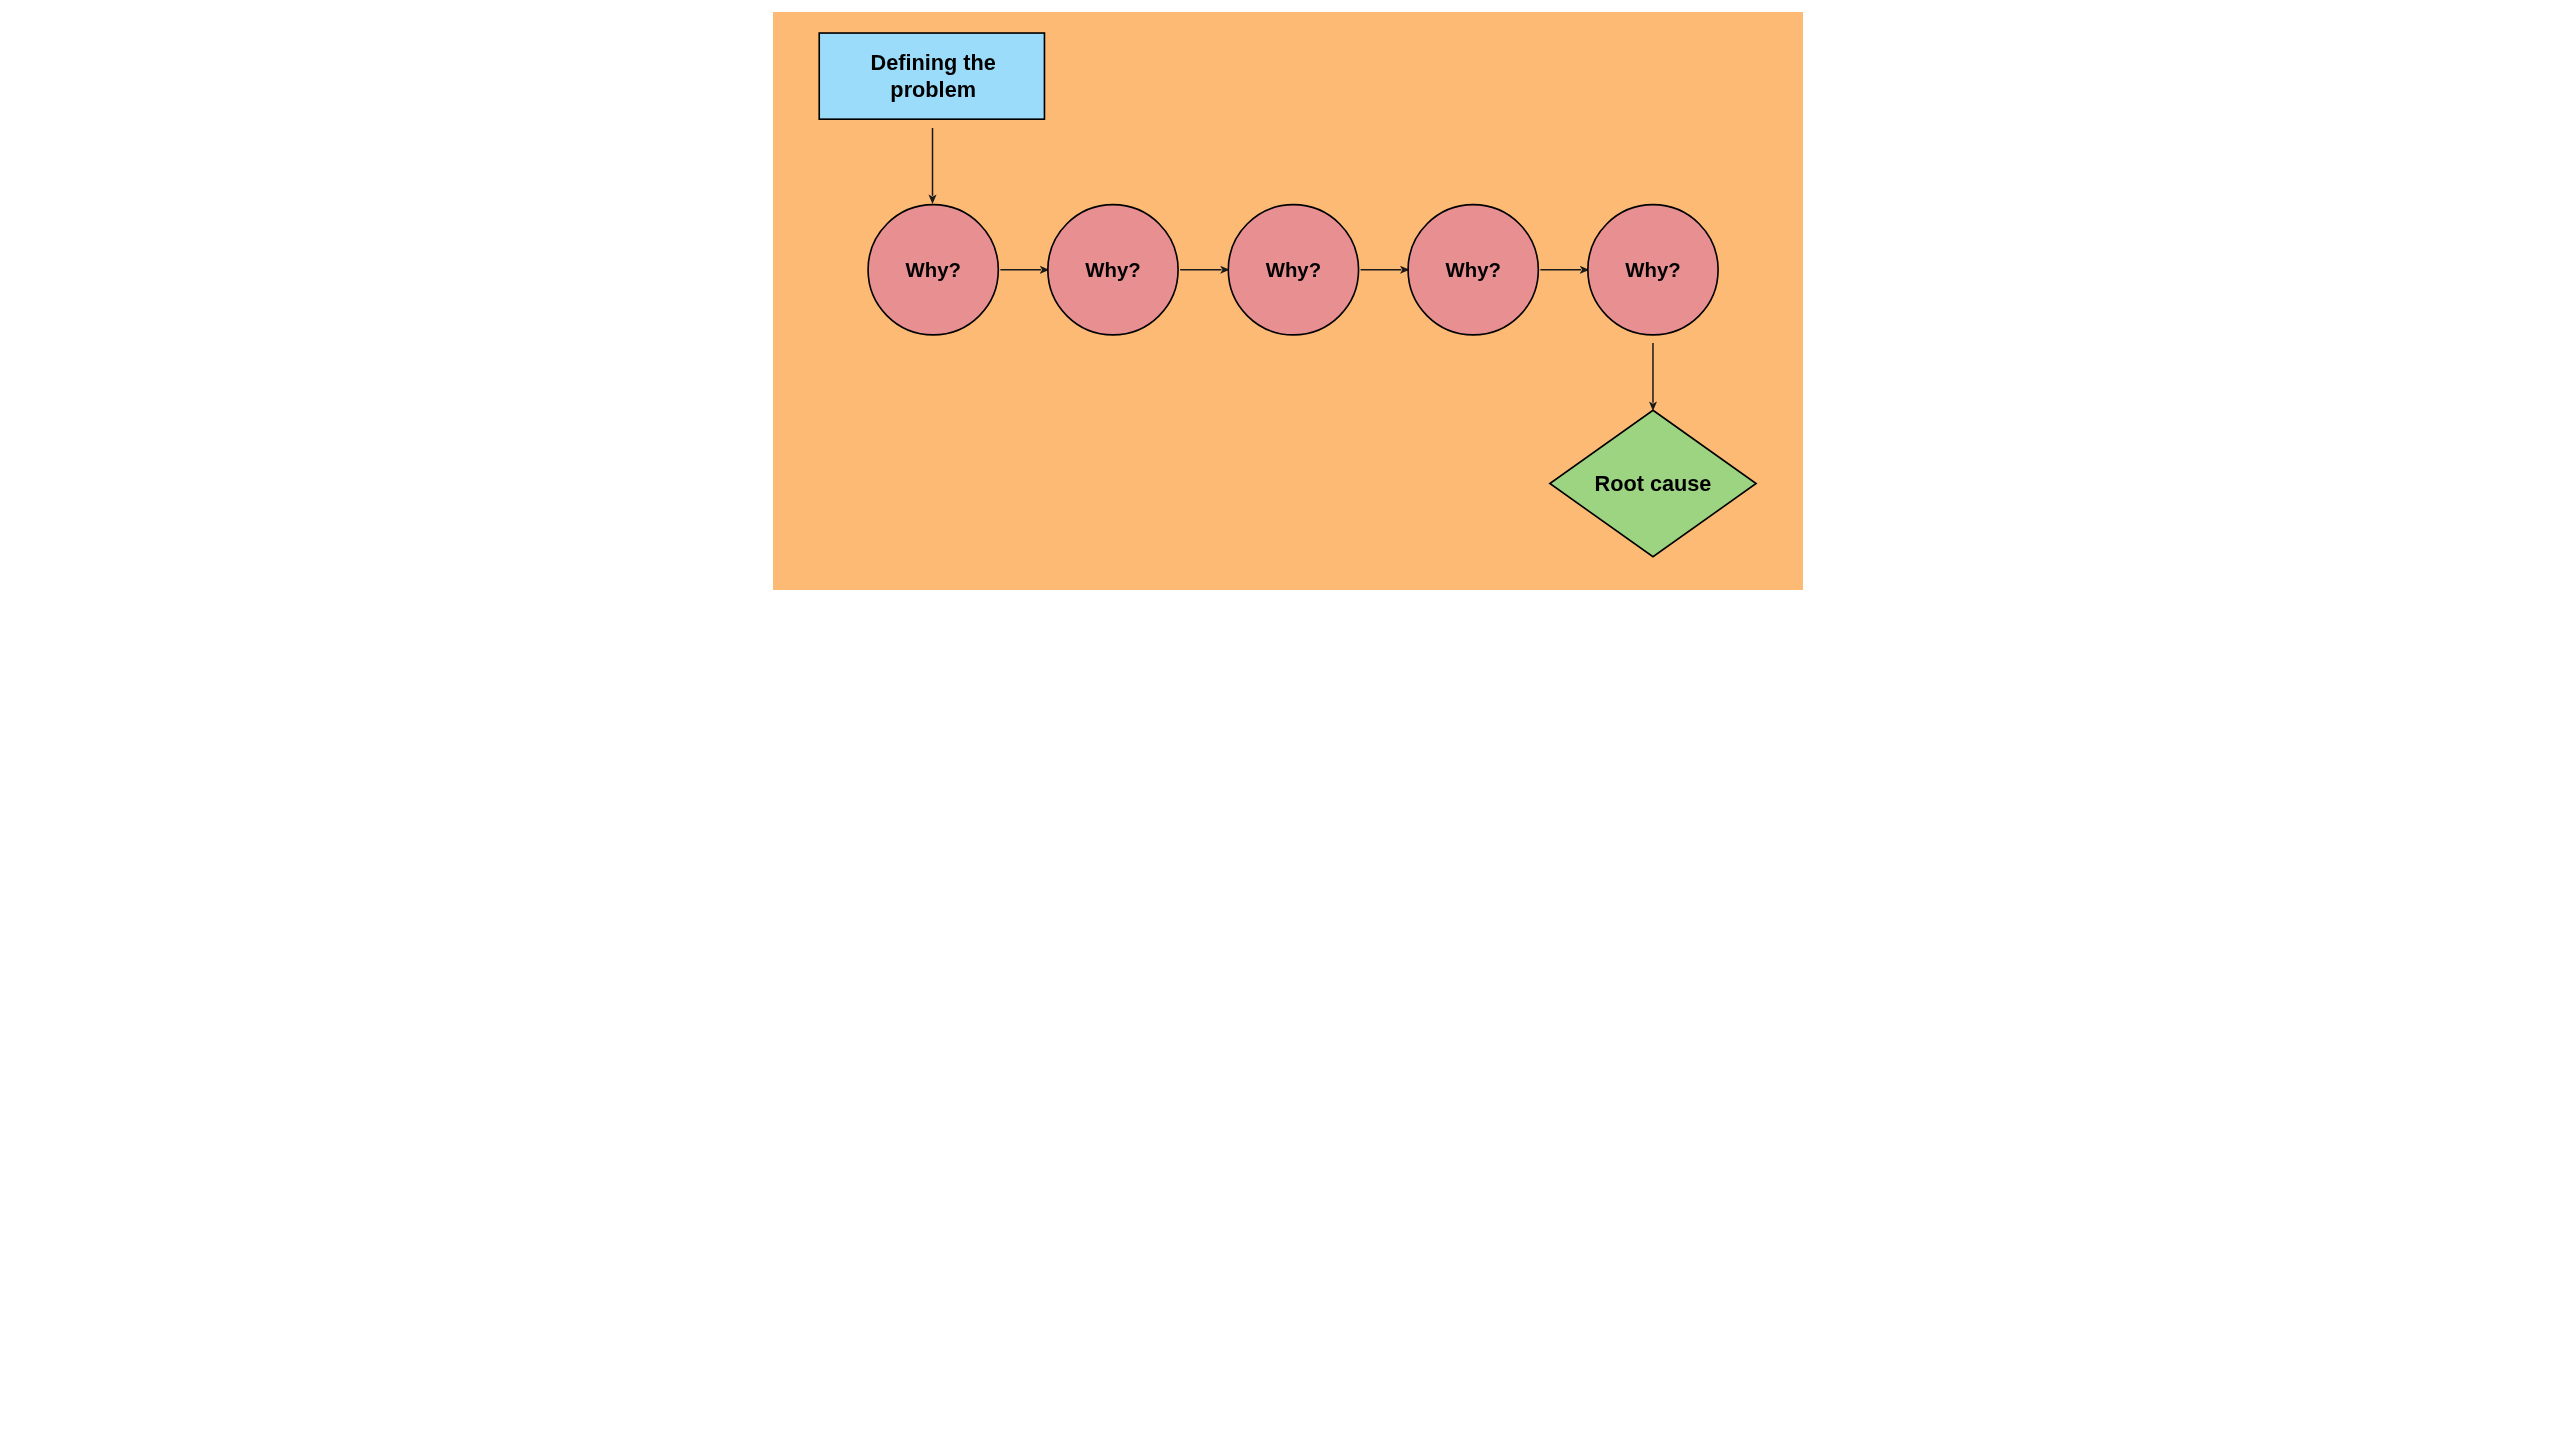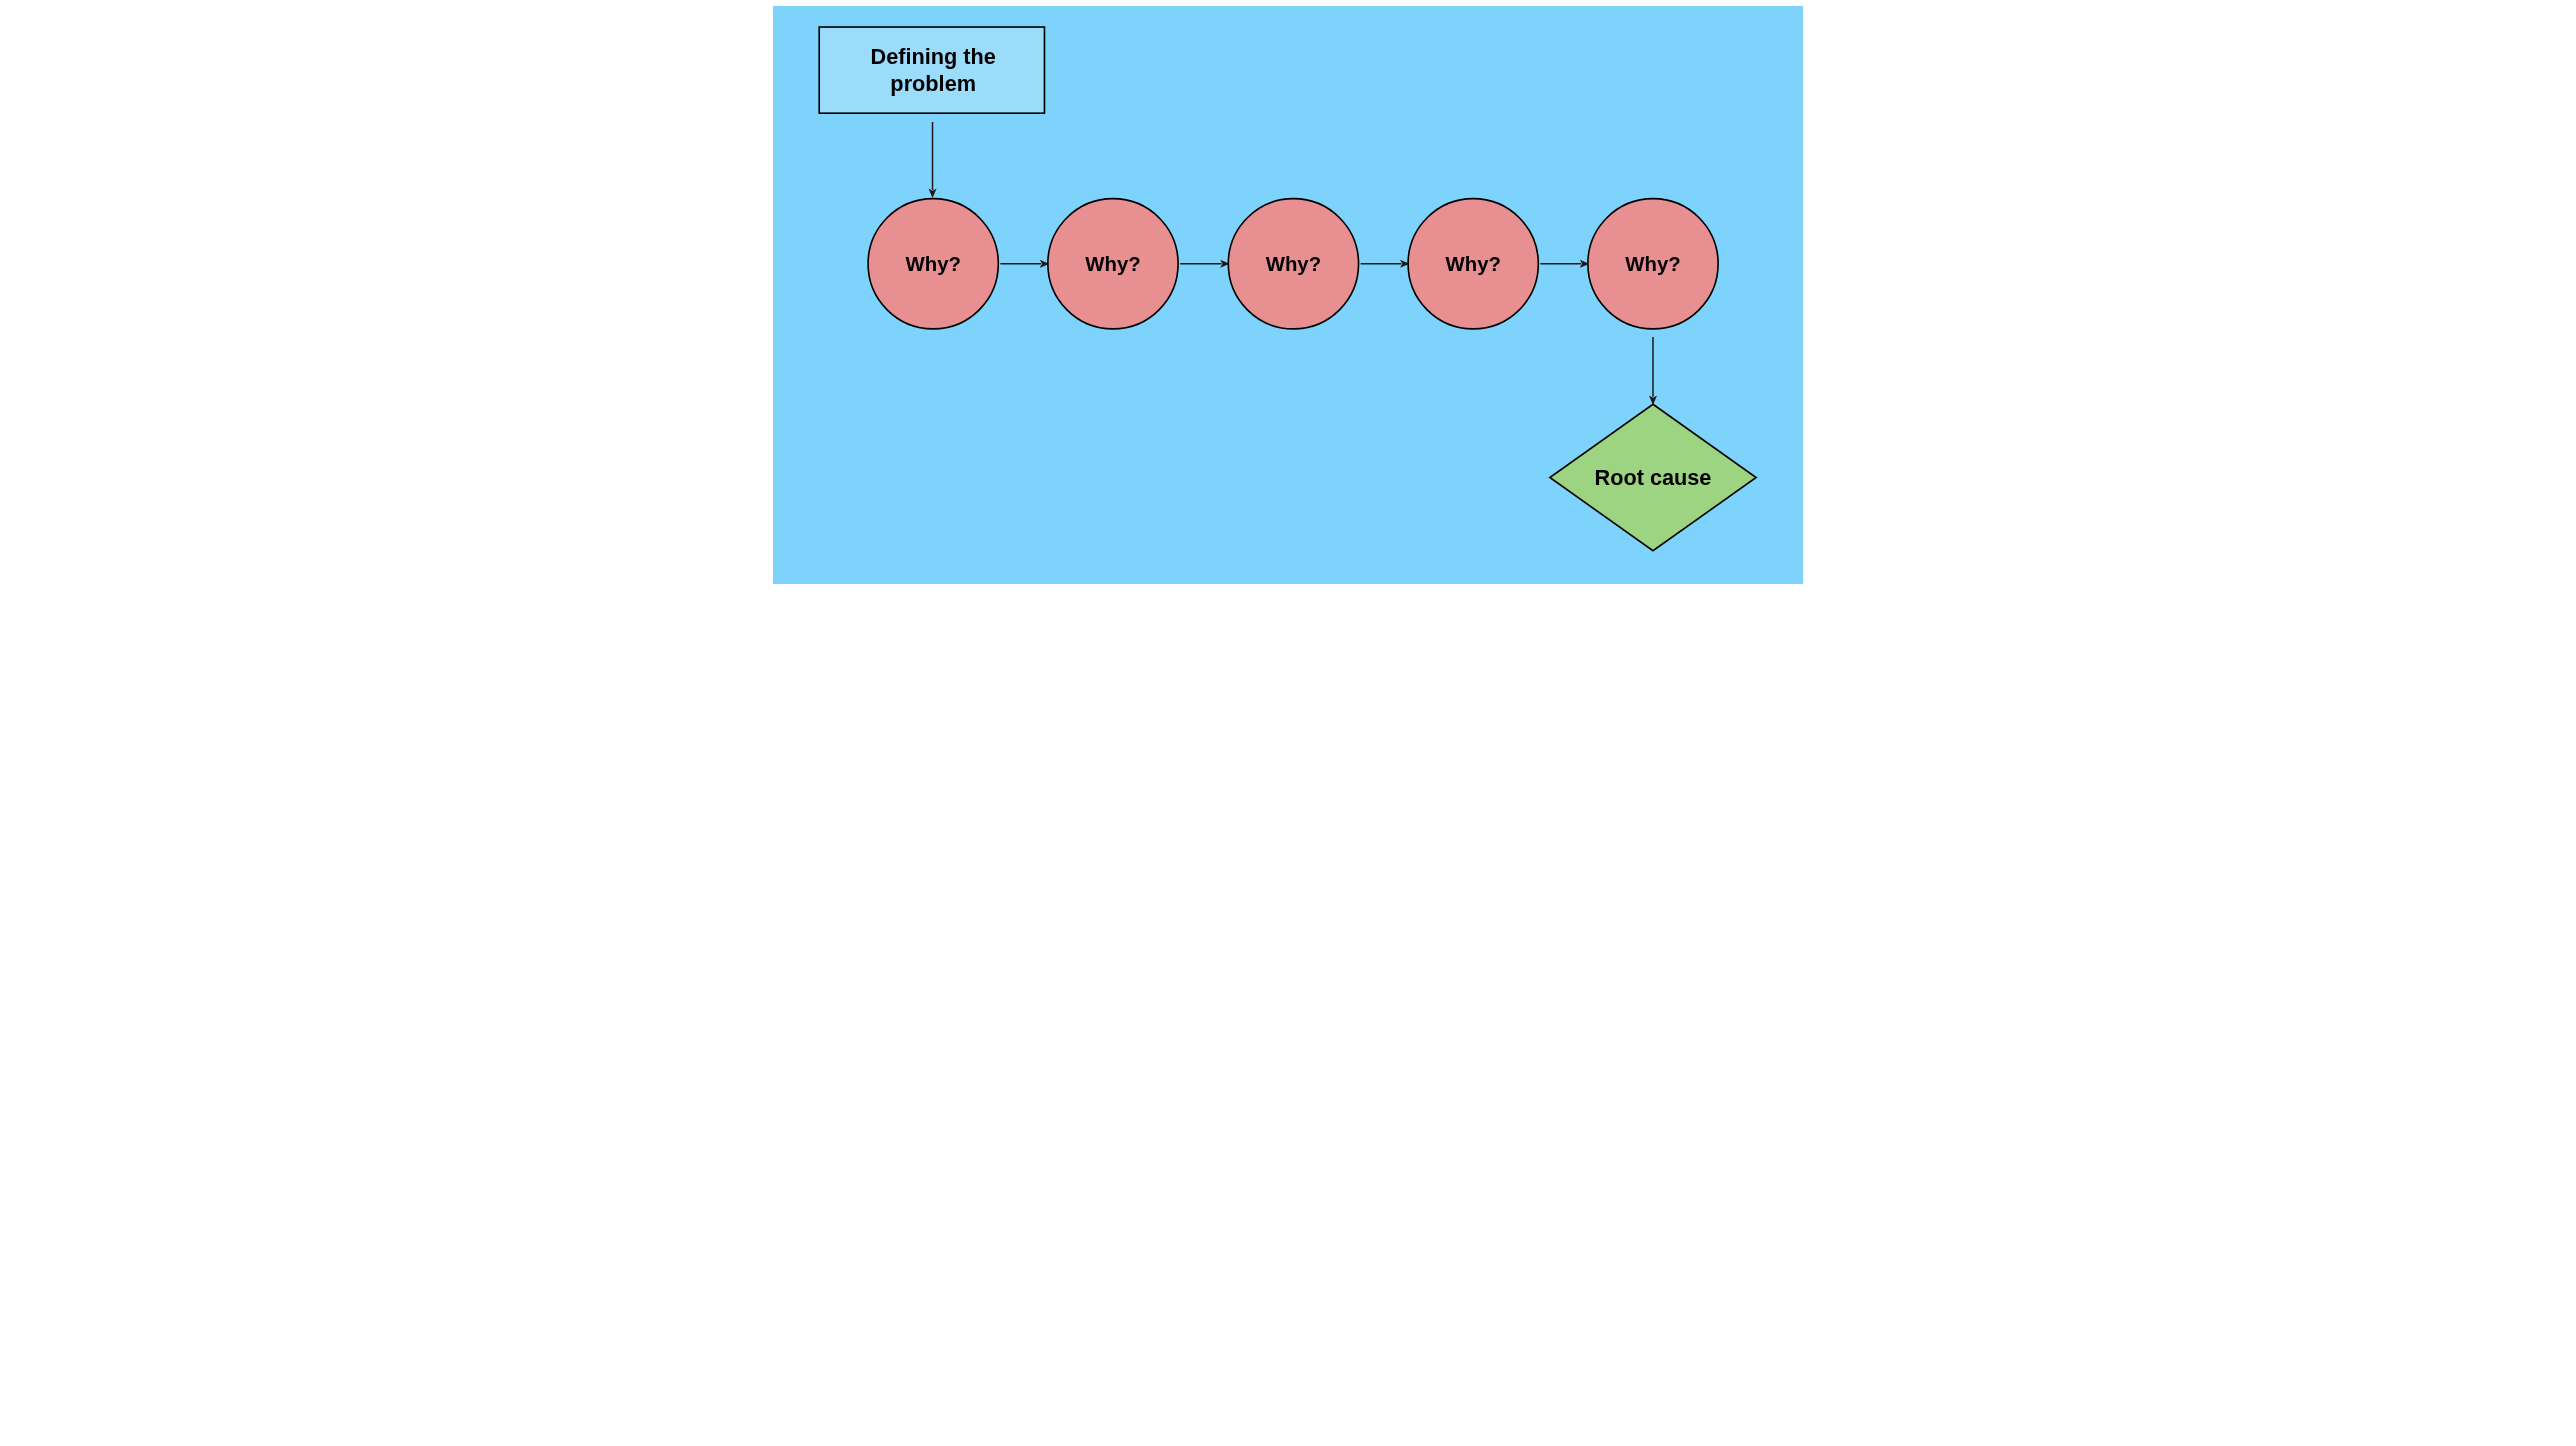--- a/index.html
+++ b/index.html
@@ -6,22 +6,22 @@
   html, body {
     margin: 0;
     padding: 0;
     background: #ffffff;
     font-family: "Liberation Sans", sans-serif;
   }
   .stage {
     position: relative;
     width: 1030px;
     height: 578px;
-    margin: 6px auto;
-    background: #7dd3fc;
+    margin: 12px auto;
+    background: #fdba74;
     overflow: hidden;
   }
   svg { display: block; }
   .shape {
     stroke: #000000;
     stroke-width: 2.4;
   }
   .arrow {
     stroke-width: 2.2;
     fill: none;

